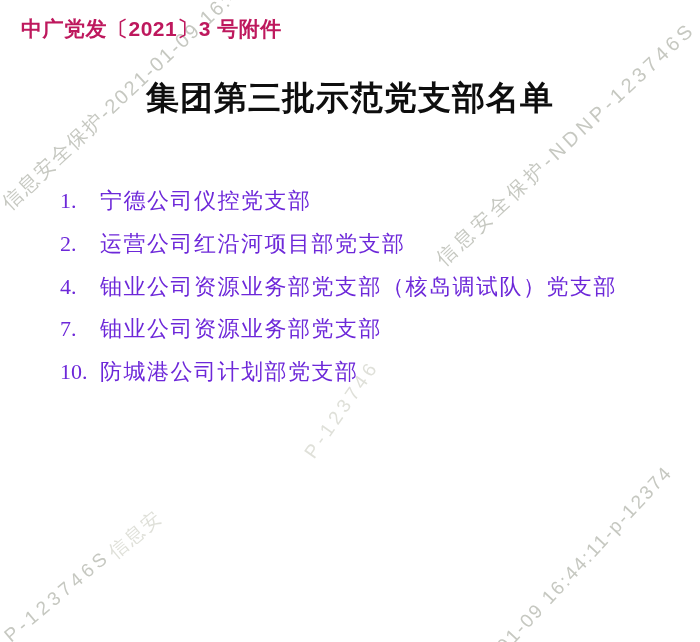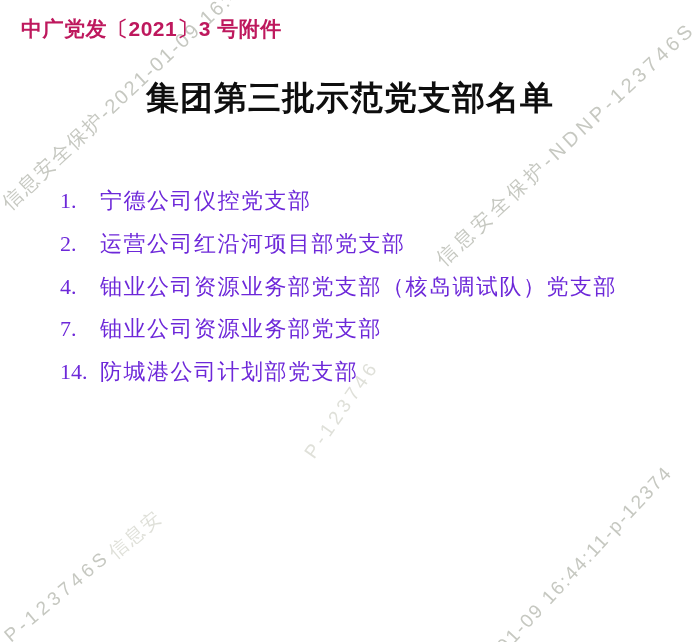--- a/index.html
+++ b/index.html
@@ -68,18 +68,18 @@
       <li>
         <span class="num">2.</span><span class="txt">运营公司红沿河项目部党支部</span>
       </li>
       <li>
         <span class="num">4.</span><span class="txt">铀业公司资源业务部党支部（核岛调试队）党支部</span>
       </li>
       <li>
         <span class="num">7.</span><span class="txt">铀业公司资源业务部党支部</span>
       </li>
       <li>
-        <span class="num">14.</span><span class="txt">防城港公司计划部党支部</span>
+        <span class="num">10.</span><span class="txt">防城港公司计划部党支部</span>
       </li>
     </ol>
 
   </div>
 </div>
 
 </body></html>

